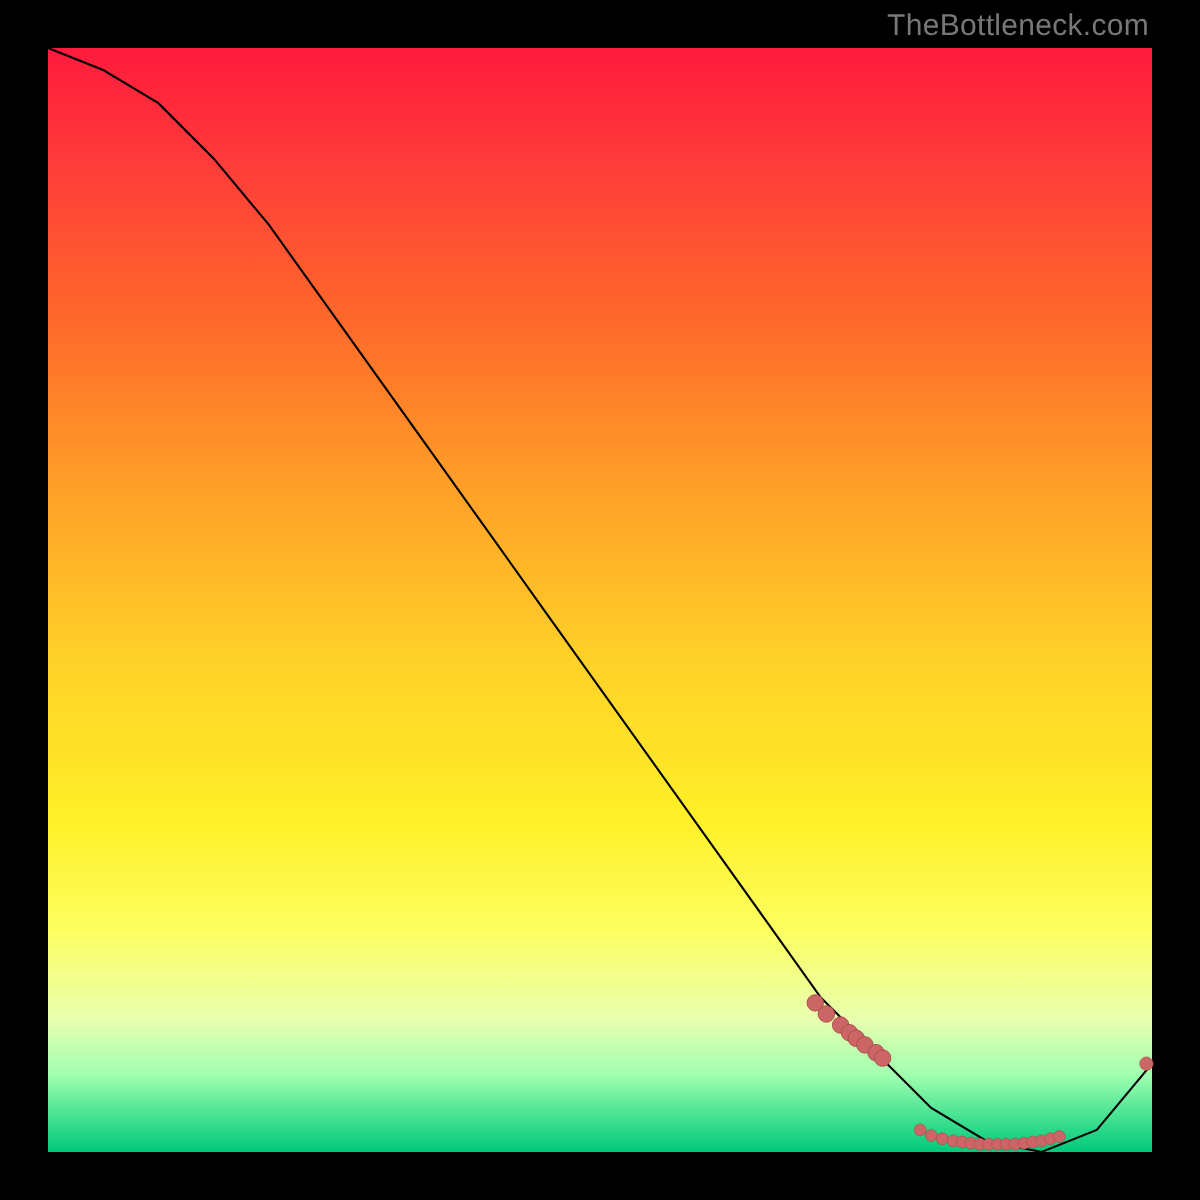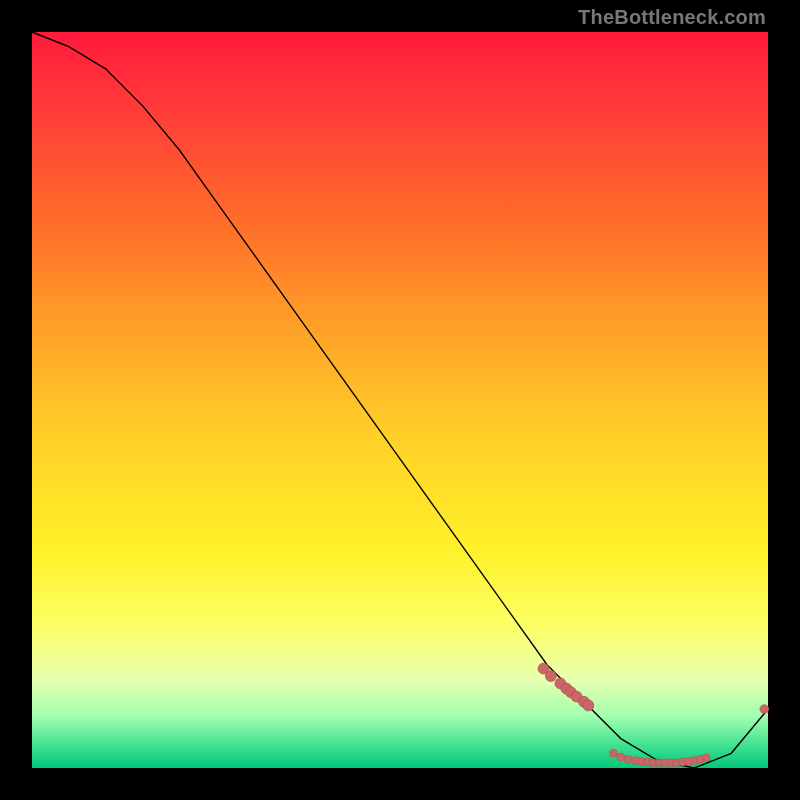--- a/index.html
+++ b/index.html
@@ -30,21 +30,21 @@
       #40e090 97%,
       #00c87a 100%
     );
   }
   .watermark {
     position: absolute;
     top: 6px;
     right: 34px;
     color: #777;
     font-size: 20px;
-    font-weight: 700;
+    font-weight: 400;
     letter-spacing: 0.2px;
   }
   svg.plot {
     position: absolute;
     left: 32px;
     top: 32px;
     width: 736px;
     height: 736px;
     overflow: visible;
   }

